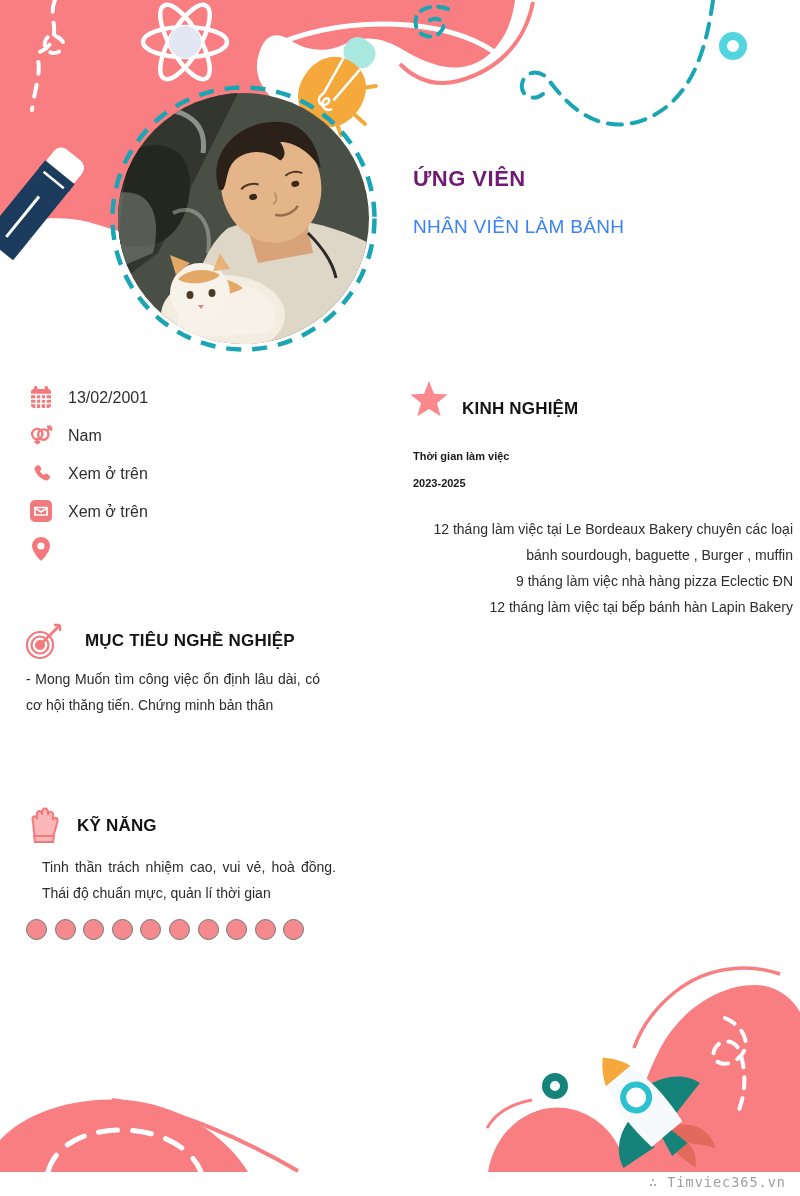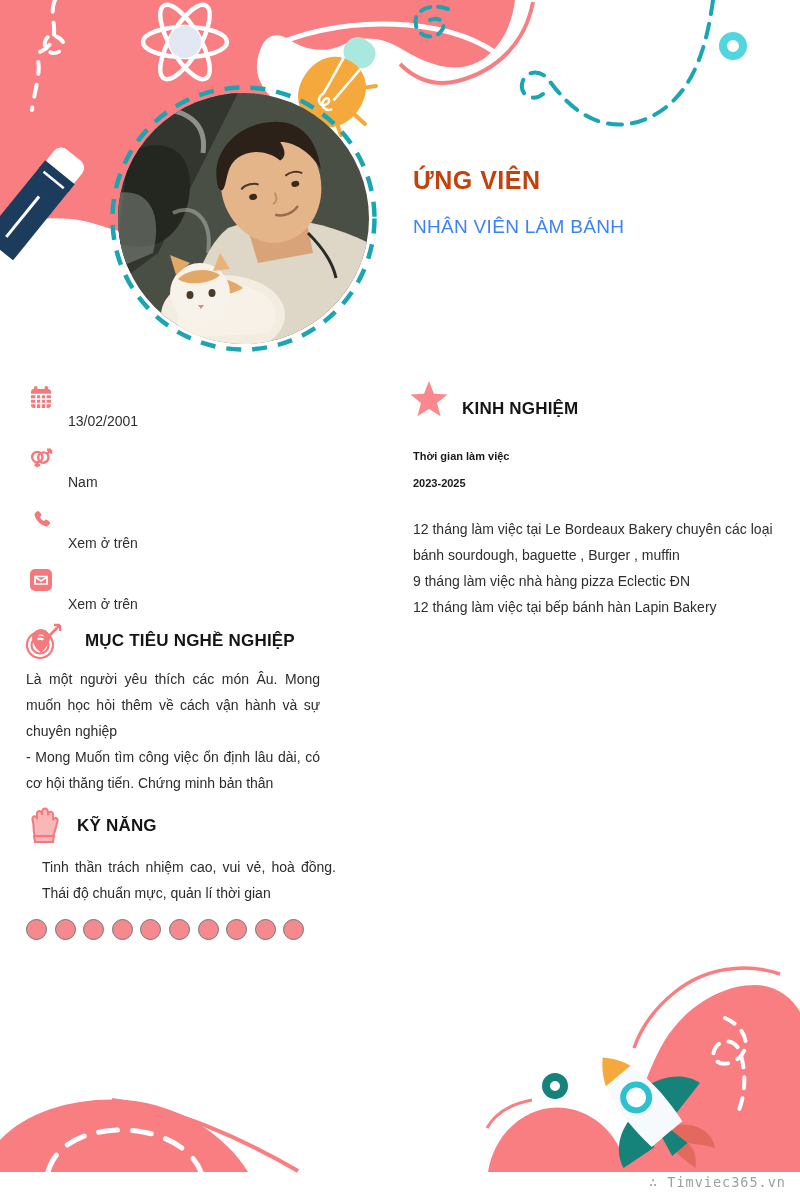--- a/index.html
+++ b/index.html
@@ -4,40 +4,40 @@
 <style>
   html,body{margin:0;padding:0;}
   body{width:800px;height:1196px;position:relative;background:#ffffff;overflow:hidden;
        font-family:"Liberation Sans","DejaVu Sans",sans-serif;color:#2b2b2b;}
   .abs{position:absolute;}
   #deco{position:absolute;left:0;top:0;z-index:0;}
   
   .photo-wrap{left:118px;top:93px;width:251px;height:251px;border-radius:50%;overflow:hidden;z-index:2;}
   .photo-ring{left:105px;top:80px;z-index:3;}
   
-  .name{left:413px;top:166px;font-size:25px;font-weight:bold;letter-spacing:.5px;color:#c2410c;z-index:5;}
+  .name{left:413px;top:166px;font-size:22px;font-weight:bold;letter-spacing:.5px;color:#701a75;z-index:5;}
   .role{left:413px;top:216px;font-size:19px;letter-spacing:.3px;color:#3b82f6;z-index:5;}
   
   .contact{left:29px;top:385px;width:330px;z-index:5;}
   .c-row{display:flex;align-items:flex-start;margin-bottom:12px;min-height:26px;}
   .c-ico{width:24px;height:24px;flex:0 0 24px;margin-right:15px;display:flex;align-items:center;justify-content:center;}
-  .c-val{font-size:14px;line-height:26px;max-width:268px;color:#2e2e2e;margin-top:23px;}
+  .c-val{font-size:16px;line-height:26px;max-width:268px;color:#2e2e2e;}
   
   .sec-head{display:flex;align-items:center;z-index:5;}
   .sec-ico{width:40px;height:40px;display:flex;align-items:center;justify-content:center;margin-right:13px;}
   .sec-title{font-size:17px;font-weight:bold;color:#141414;letter-spacing:.2px;}
   .obj-head{left:24px;top:621px;gap:8px;}
   .obj-body{left:26px;top:666px;width:294px;font-size:14px;line-height:26px;text-align:justify;z-index:5;}
   .skl-head{left:24px;top:806px;}
   .skl-body{left:42px;top:854px;width:294px;font-size:14px;line-height:26px;text-align:justify;z-index:5;}
   .dots{left:26px;top:919px;display:flex;gap:7.6px;z-index:5;}
   .dot{width:21px;height:21px;border-radius:50%;background:#F48A8D;border:1.5px solid #747474;box-sizing:border-box;}
   .exp-head{left:409px;top:379px;align-items:flex-end;}
   .exp-period{left:413px;top:443px;font-size:11px;font-weight:bold;line-height:27px;color:#1a1a1a;z-index:5;}
-  .exp-details{left:413px;top:516px;width:380px;font-size:14px;line-height:26px;color:#2e2e2e;z-index:5;}
+  .exp-details{left:413px;top:516px;width:380px;font-size:14px;line-height:26px;color:#2e2e2e;z-index:5;text-align:right;}
   
   .watermark{right:14px;top:1174px;font-family:"DejaVu Sans Mono","Liberation Mono",monospace;
              font-size:13.5px;color:#9f9f9f;letter-spacing:1px;z-index:6;}
 </style>
 </head>
 <body>
 
 <svg id="deco" width="800" height="1196" viewBox="0 0 800 1196">
 
   <path fill="#F87E82" d="
@@ -227,21 +227,20 @@
       <circle cx="16" cy="24" r="13"></circle>
         <circle cx="16" cy="24" r="8.5"></circle>
         <circle cx="16" cy="24" r="4" fill="#F4797D"></circle>
       <path d="M16,24 L33,7" stroke-width="2.6"></path>
       <path d="M30,4 L36,4 M36,4 L36,10 M30,10 L36,4" stroke-width="2.4"></path>
     </svg>
   </span>
   <span class="sec-title">MỤC TIÊU NGHỀ NGHIỆP</span>
 </div>
 <div class="abs obj-body">
-  <div>Là một người yêu thích các món Âu. Mong muốn học hỏi thêm về cách vận hành và sự chuyên nghiệp</div>
   <div>- Mong Muốn tìm công việc ổn định lâu dài, có cơ hội thăng tiến. Chứng minh bản thân</div>
 </div>
 
 <div class="abs sec-head skl-head">
   <span class="sec-ico">
     <svg width="34" height="40" viewBox="0 0 34 40">
       <path d="M6,16 C4,10 9,8 10,13 L10,10 C9,4 15,3 15,9 L15,7 C15,1 21,1 21,7 L21,9 C22,4 27,5 26,11 L26,14 C28,10 32,12 30,17 C29,21 28,26 26,30 L8,30 C6,26 7,20 6,16 Z" fill="#FBB6B8" stroke="#F4797D" stroke-width="2"></path>
       <path d="M7,30 L27,30 L26,36 L8,36 Z" fill="#FBB6B8" stroke="#F4797D" stroke-width="2"></path>
     </svg>
   </span>

